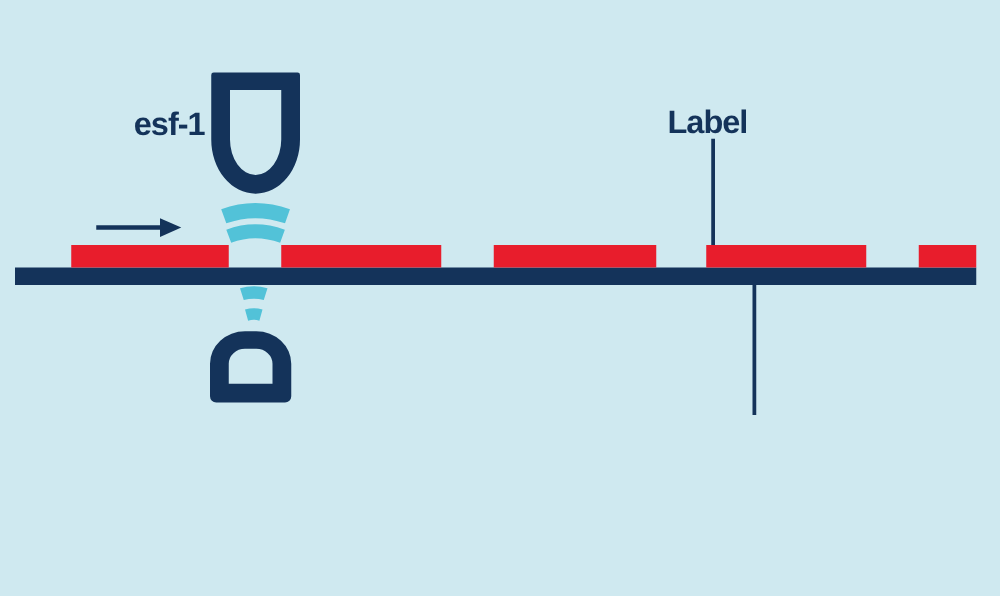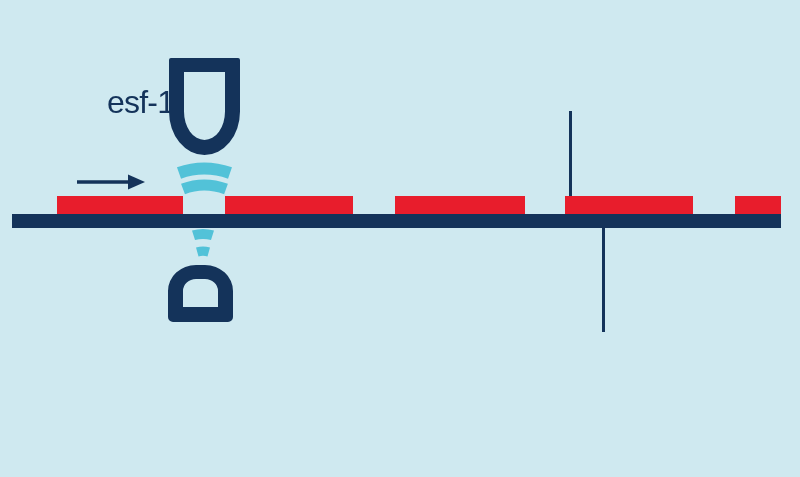--- a/index.html
+++ b/index.html
@@ -6,21 +6,21 @@
     --bg:#cfe9f0; --navy:#14335a; --red:#e81d2c; --cyan:#52c2d8;
   }
   html,body{margin:0;padding:0;}
   body{background:#fff;font-family:"Liberation Sans",sans-serif;}
   .stage{
     position:relative;width:800px;height:477px;overflow:hidden;
     background:var(--bg);
   }
   .txt{
     position:absolute;color:var(--navy);font-family:"Liberation Sans",sans-serif;
-    font-weight:400;font-size:32px;letter-spacing:-0.8px;line-height:1;white-space:nowrap;
+    font-weight:700;font-size:26px;letter-spacing:-0.8px;line-height:1;white-space:nowrap;
   }
   .txt-esf{left:107px;top:86px;}
   .txt-label{left:534px;top:84px;}
   .txt-backing{left:567px;top:338px;}
   .web{position:absolute;background:var(--navy);}
   .web-label{position:absolute;top:196px;height:18px;background:var(--red);}
   .callout-line{position:absolute;width:3px;background:var(--navy);}
   .line-label{left:569px;top:111px;height:85px;}
   .line-backing{left:602px;top:228px;height:104px;}
   .sensor{position:absolute;box-sizing:border-box;border:15px solid var(--navy);background:transparent;}
@@ -68,16 +68,17 @@
 
   <div id="labels">
       <div class="web-label" style="left: 57px; width: 126px;"></div>
       <div class="web-label" style="left: 225px; width: 128px;"></div>
       <div class="web-label" style="left: 395px; width: 130px;"></div>
       <div class="web-label" style="left: 565px; width: 128px;"></div>
       <div class="web-label" style="left: 735px; width: 46px;"></div>
     </div>
 
   <div class="callout-line line-label"></div>
+  <div class="txt txt-label">Label</div>
 
   <div class="callout-line line-backing"></div>
 
 </div>
 
 </body></html>

